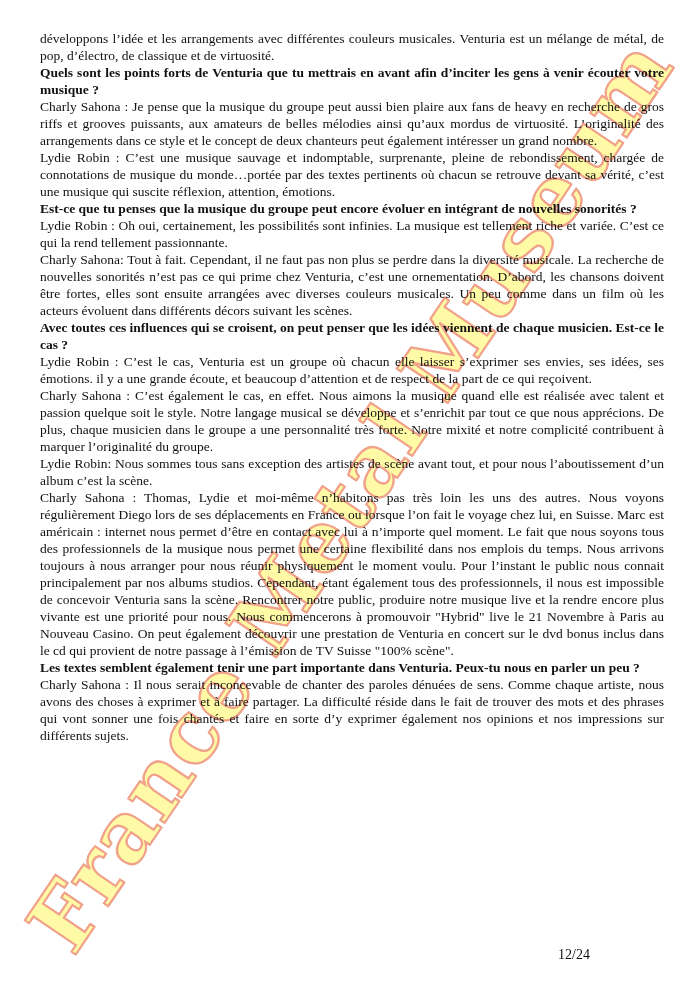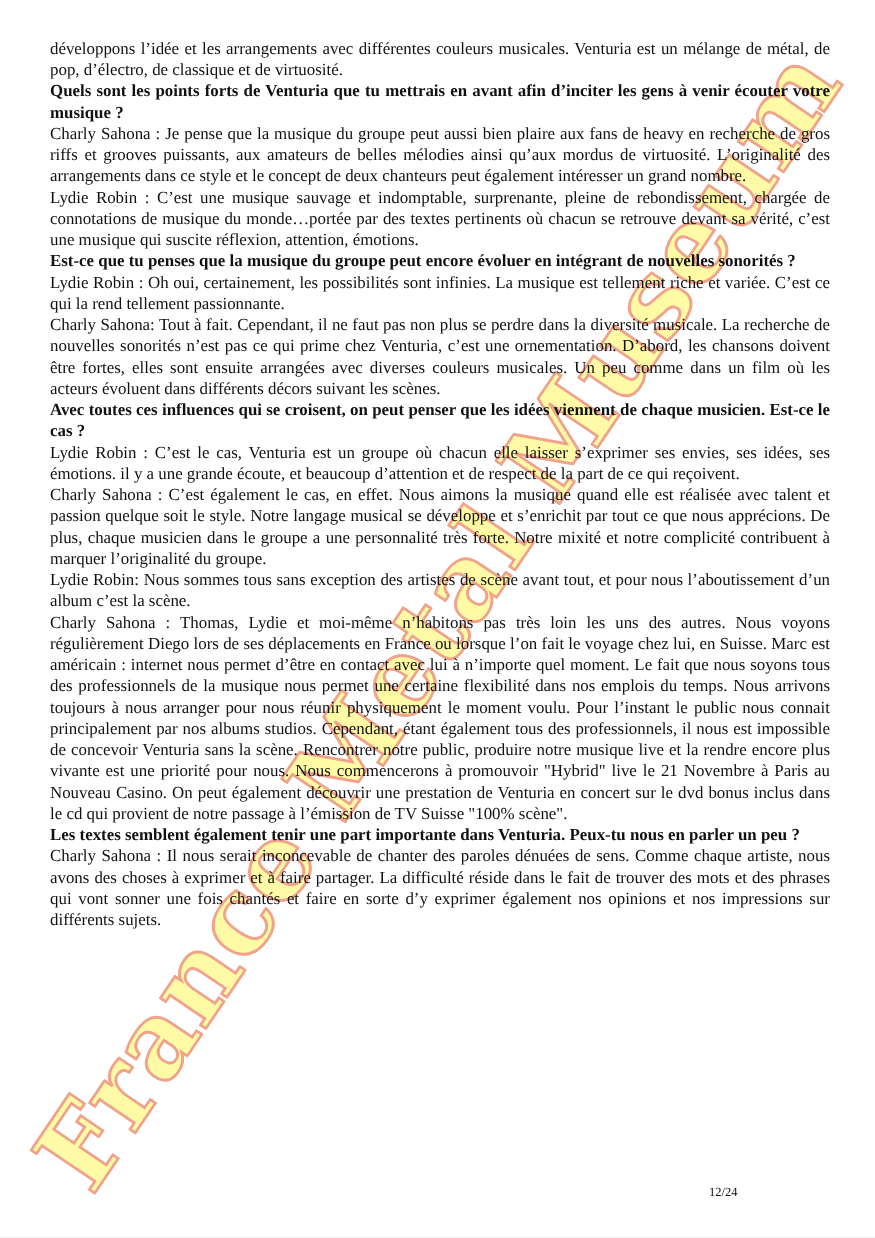--- a/index.html
+++ b/index.html
@@ -39,21 +39,21 @@
     z-index:1;
     text-align:justify;
   }
   .content p { margin:0; }
   p.question { font-weight:bold; }
   .speaker { font-weight:normal; }
   .footer {
     position:absolute;
     bottom:27px; right:110px;
     z-index:1;
-    font-size:10px;
+    font-size:14px;
     text-align:right;
   }
 </style>
 </head>
 <body>
 
 <div class="page">
 
   <div class="watermark">France Metal Museum</div>
 

